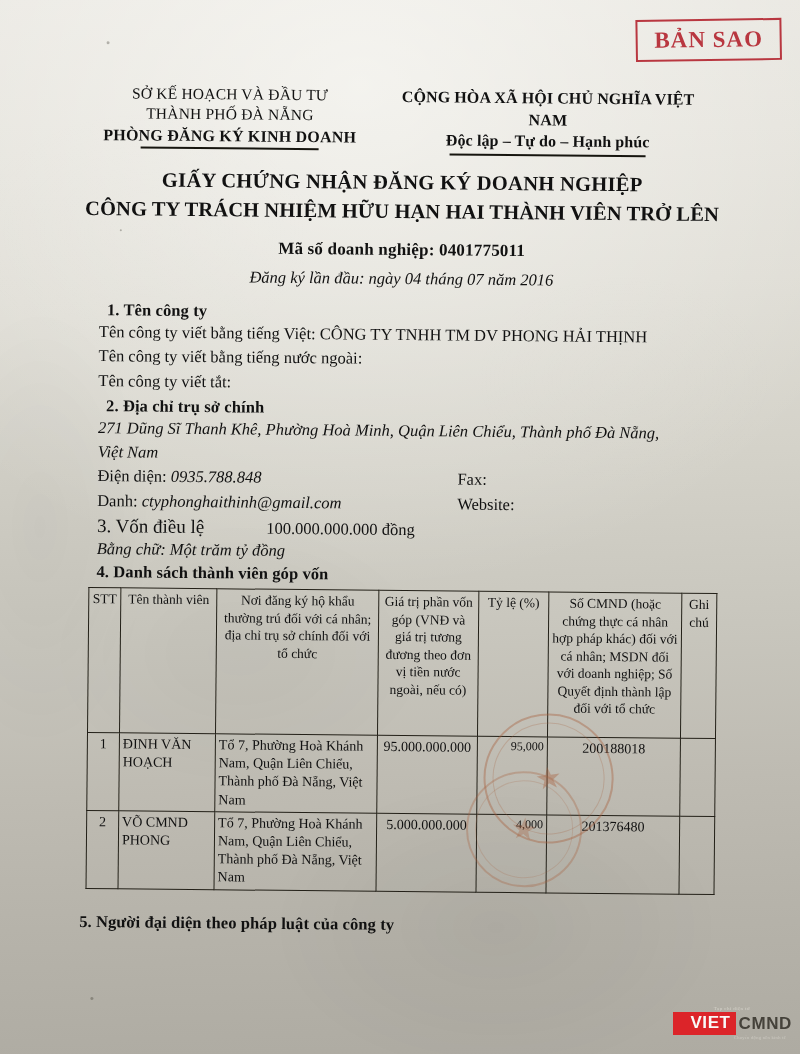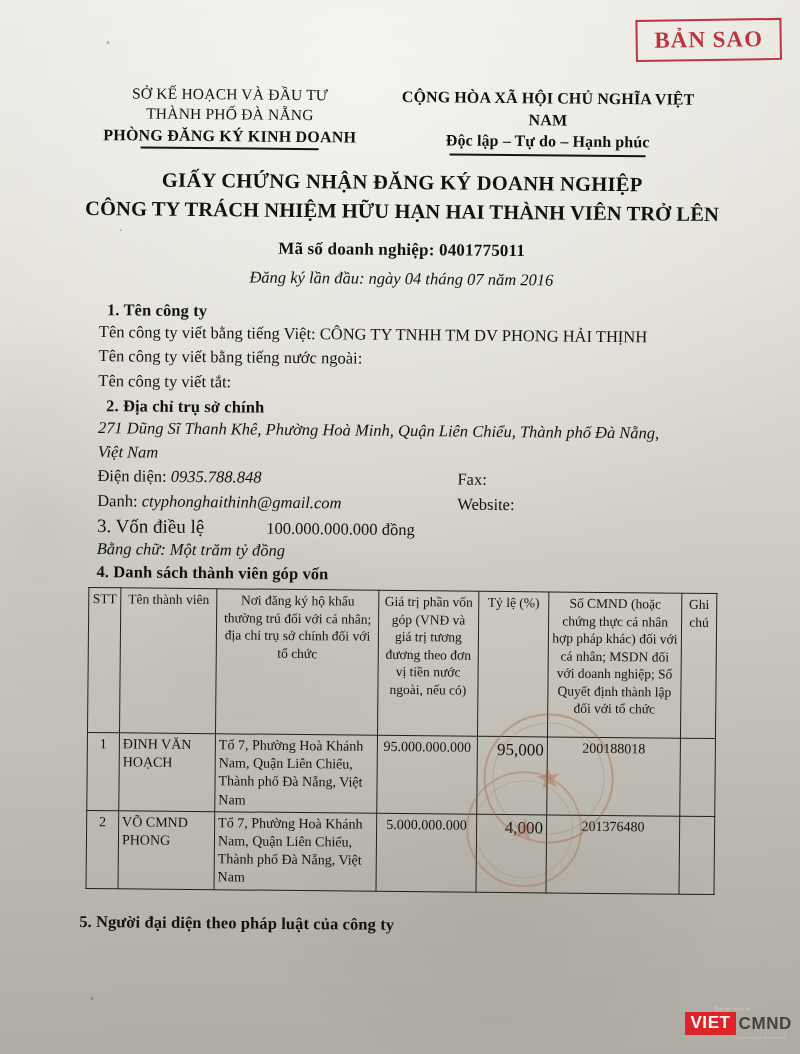--- a/index.html
+++ b/index.html
@@ -158,21 +158,21 @@
     font-weight: 400;
     text-align: center;
   }
   table.members thead tr { height: 145px; }
   table.members tbody tr { height: 77px; }
 
   td.c-stt { text-align: center; font-size: 14px; }
   td.c-name { font-size: 14px; }
   td.c-addr { font-size: 14px; }
   td.c-amt { text-align: center; font-size: 14px; padding-right: 4px; }
-  td.c-pct { text-align: right; font-size: 17px; padding-right: 6px; }
+  td.c-pct { text-align: right; font-size: 12px; padding-right: 6px; }
   td.c-id  { text-align: center; font-size: 14px; }
   td.c-note { }
 
   
   .seal {
     position: absolute;
     border-radius: 50%;
     border: 2.4px solid rgba(168, 96, 60, 0.40);
     pointer-events: none;
   }
@@ -212,21 +212,21 @@
     font-size: 5px; color: #d8d5cd; letter-spacing: .4px;
     margin-right: 42px; margin-bottom: 1px;
   }
   .vt-main { display: flex; align-items: center; }
   .vt-box {
     background: #e01a20;
     color: #fff;
     font-weight: 700;
     font-size: 17px;
     letter-spacing: .6px;
-    padding: 1px 5px 2px 5px;
+    padding: 1px 5px 2px 17px;
     font-family: "Liberation Sans", sans-serif;
   }
   .vt-times {
     color: #3d3a33;
     font-weight: 700;
     font-size: 17px;
     letter-spacing: .6px;
     margin-left: 3px;
     font-family: "Liberation Sans", sans-serif;
   }

